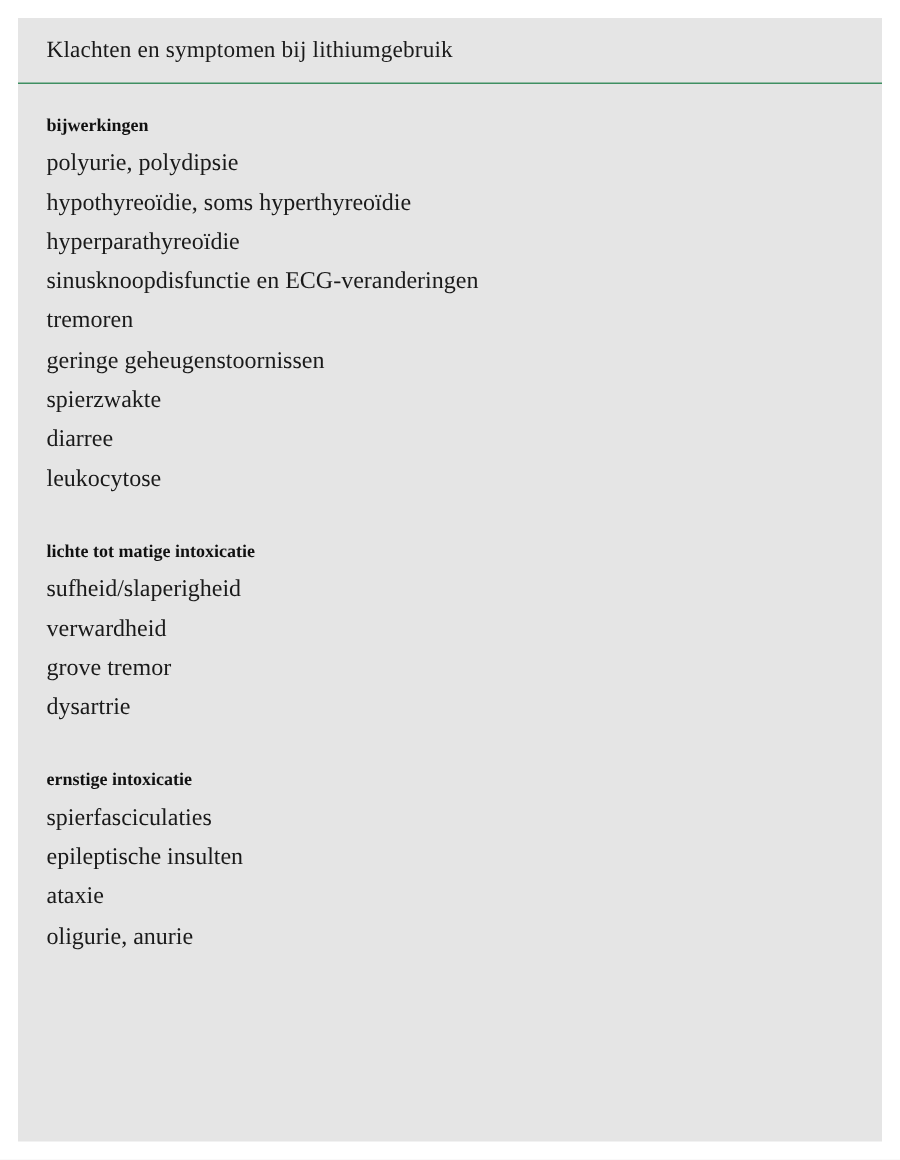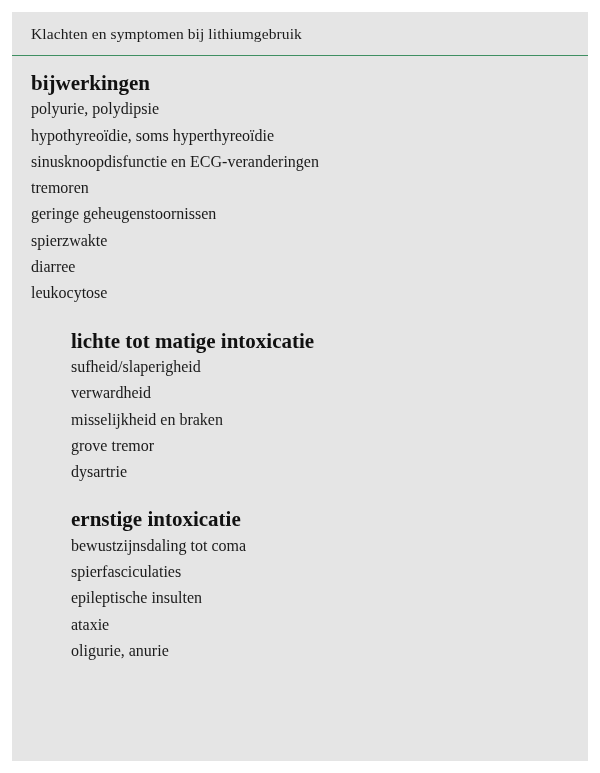--- a/index.html
+++ b/index.html
@@ -36,24 +36,23 @@
     letter-spacing: 0.1px;
   }
   #content {
     padding: 14px 19px 0 19px;
   }
   .section {
     margin-bottom: 0;
   }
   .section + .section {
     margin-top: 21px;
-    margin-left: 40px;
   }
   .sec-head {
-    font-size: 21px;
+    font-size: 12px;
     font-weight: bold;
     color: #111111;
     line-height: 26.3px;
   }
   .sec-item {
     font-size: 16px;
     color: #1a1a1a;
     line-height: 26.3px;
     white-space: nowrap;
   }
@@ -64,40 +63,39 @@
 <div id="box">
   <div id="title-bar">
     <div id="title-text">Klachten en symptomen bij lithiumgebruik</div>
   </div>
   <div id="content">
 
     <div class="section">
       <div class="sec-head">bijwerkingen</div>
       <div class="sec-item">polyurie, polydipsie</div>
       <div class="sec-item">hypothyreoïdie, soms hyperthyreoïdie</div>
+      <div class="sec-item">hyperparathyreoïdie</div>
       <div class="sec-item">sinusknoopdisfunctie en ECG-veranderingen</div>
       <div class="sec-item">tremoren</div>
       <div class="sec-item">geringe geheugenstoornissen</div>
       <div class="sec-item">spierzwakte</div>
       <div class="sec-item">diarree</div>
       <div class="sec-item">leukocytose</div>
     </div>
 
     <div class="section">
       <div class="sec-head">lichte tot matige intoxicatie</div>
       <div class="sec-item">sufheid/slaperigheid</div>
       <div class="sec-item">verwardheid</div>
-      <div class="sec-item">misselijkheid en braken</div>
       <div class="sec-item">grove tremor</div>
       <div class="sec-item">dysartrie</div>
     </div>
 
     <div class="section">
       <div class="sec-head">ernstige intoxicatie</div>
-      <div class="sec-item">bewustzijnsdaling tot coma</div>
       <div class="sec-item">spierfasciculaties</div>
       <div class="sec-item">epileptische insulten</div>
       <div class="sec-item">ataxie</div>
       <div class="sec-item">oligurie, anurie</div>
     </div>
 
   </div>
 </div>
 
 </body></html>

